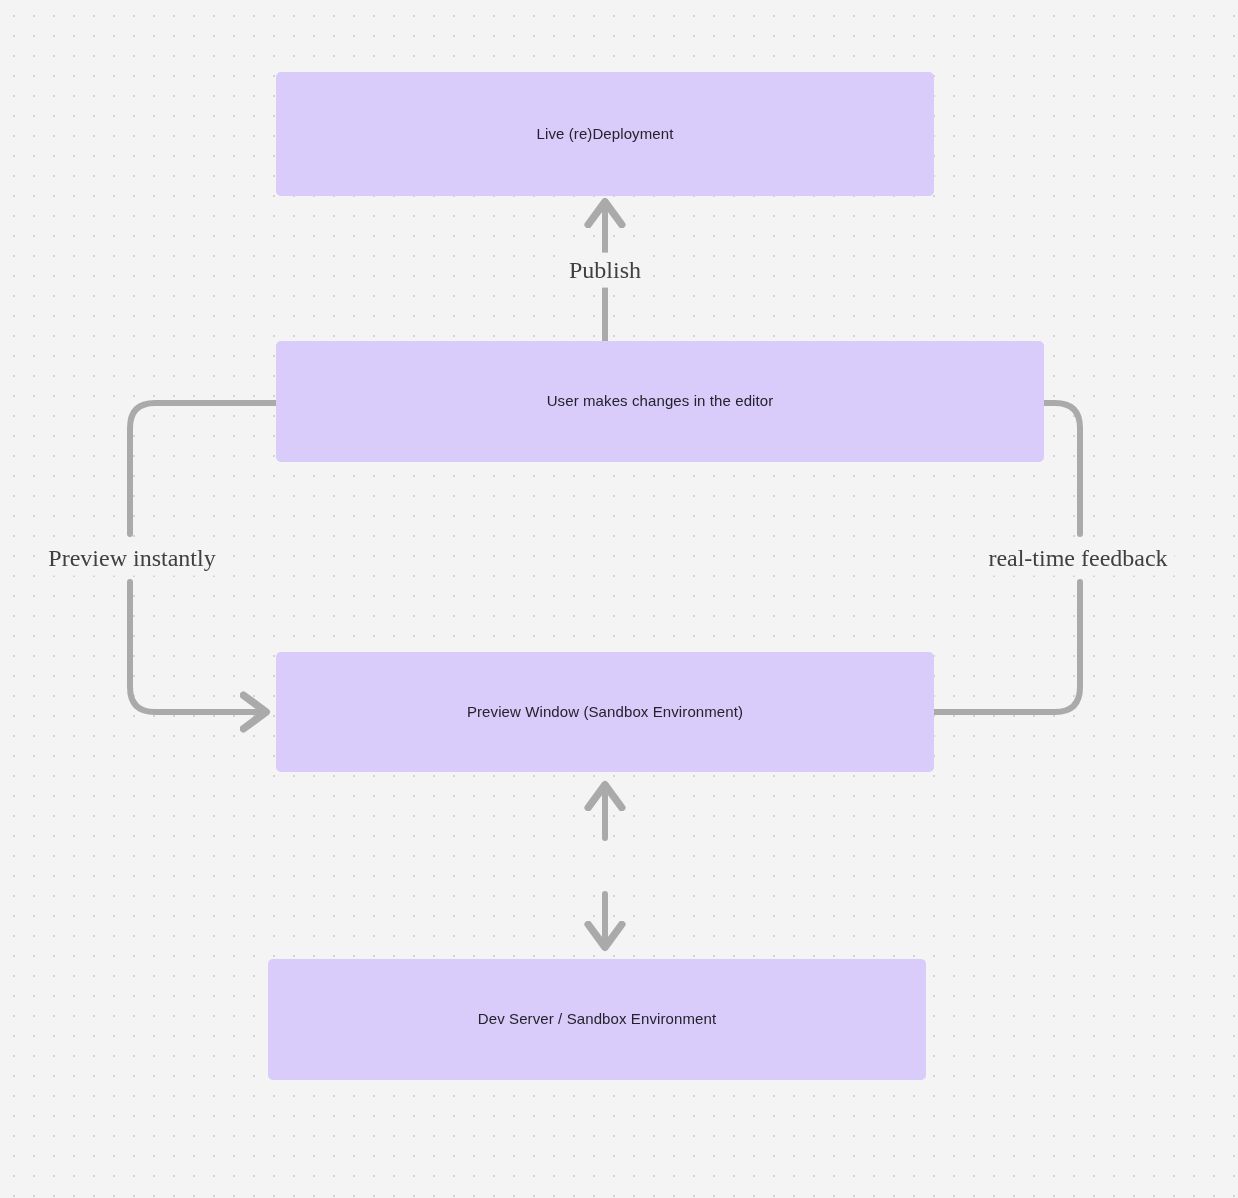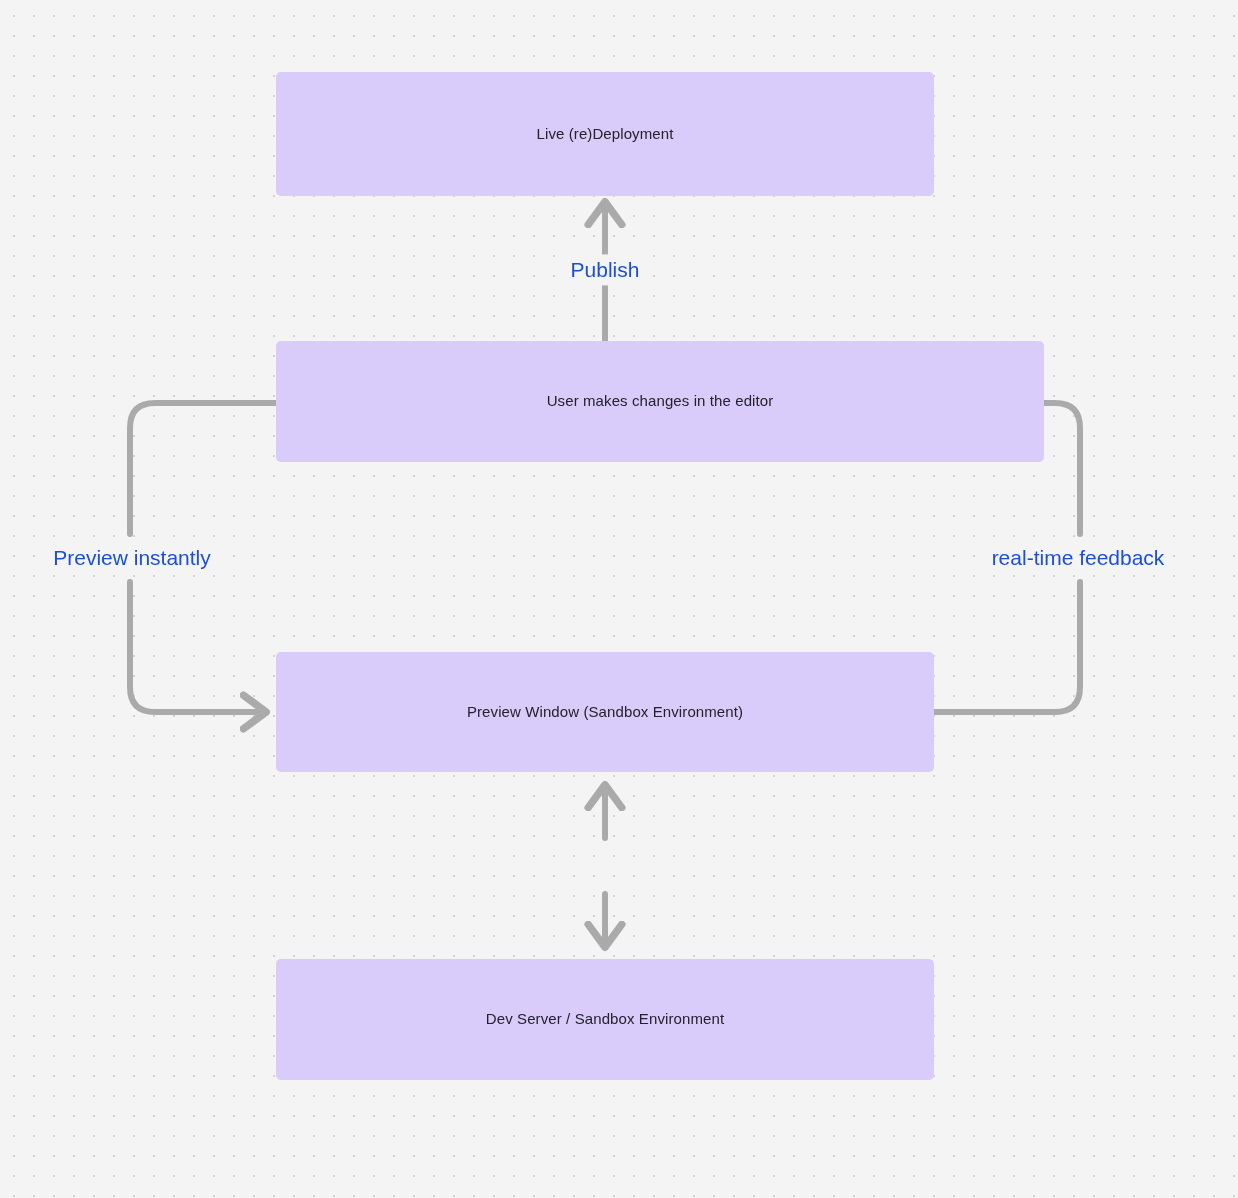--- a/index.html
+++ b/index.html
@@ -39,27 +39,28 @@
   .node-label {
     font-size: 15px;
     color: #24232b;
     letter-spacing: 0.1px;
     text-align: center;
     line-height: 1.25;
     white-space: nowrap;
   }
   .edge-label {
     position: absolute;
-    font-size: 21px;
-    color: #1d4ed8;
+    font-size: 24px;
+    color: #404040;
     background: #f4f4f4;
     padding: 3px 7px;
     white-space: nowrap;
     line-height: 1.2;
     transform: translate(-50%, -50%);
+    font-family: Liberation Serif, serif;
   }
 </style>
 </head>
 <body>
 
 <div id="canvas">
 
   <svg id="edges" viewBox="0 0 1238 1198" xmlns="http://www.w3.org/2000/svg">
     <defs>
       <marker id="arrowhead" markerWidth="7" markerHeight="7" refX="4.2" refY="3.5" orient="auto" markerUnits="strokeWidth">
@@ -88,21 +89,21 @@
   </div>
 
   <div class="node" style="left:276px; top:341px; width:768px; height:121px;">
     <span class="node-label">User makes changes in the editor</span>
   </div>
 
   <div class="node" style="left:276px; top:652px; width:658px; height:120px;">
     <span class="node-label">Preview Window (Sandbox Environment)</span>
   </div>
 
-  <div class="node" style="left:276px; top:959px; width:658px; height:121px;">
+  <div class="node" style="left:268px; top:959px; width:658px; height:121px;">
     <span class="node-label">Dev Server / Sandbox Environment</span>
   </div>
 
   <div class="edge-label" style="left:605px; top:270px;">Publish</div>
 
   <div class="edge-label" style="left:132px; top:558px;">Preview instantly</div>
 
   <div class="edge-label" style="left:1078px; top:558px;text-align:center;">real-time feedback</div>
 
 

